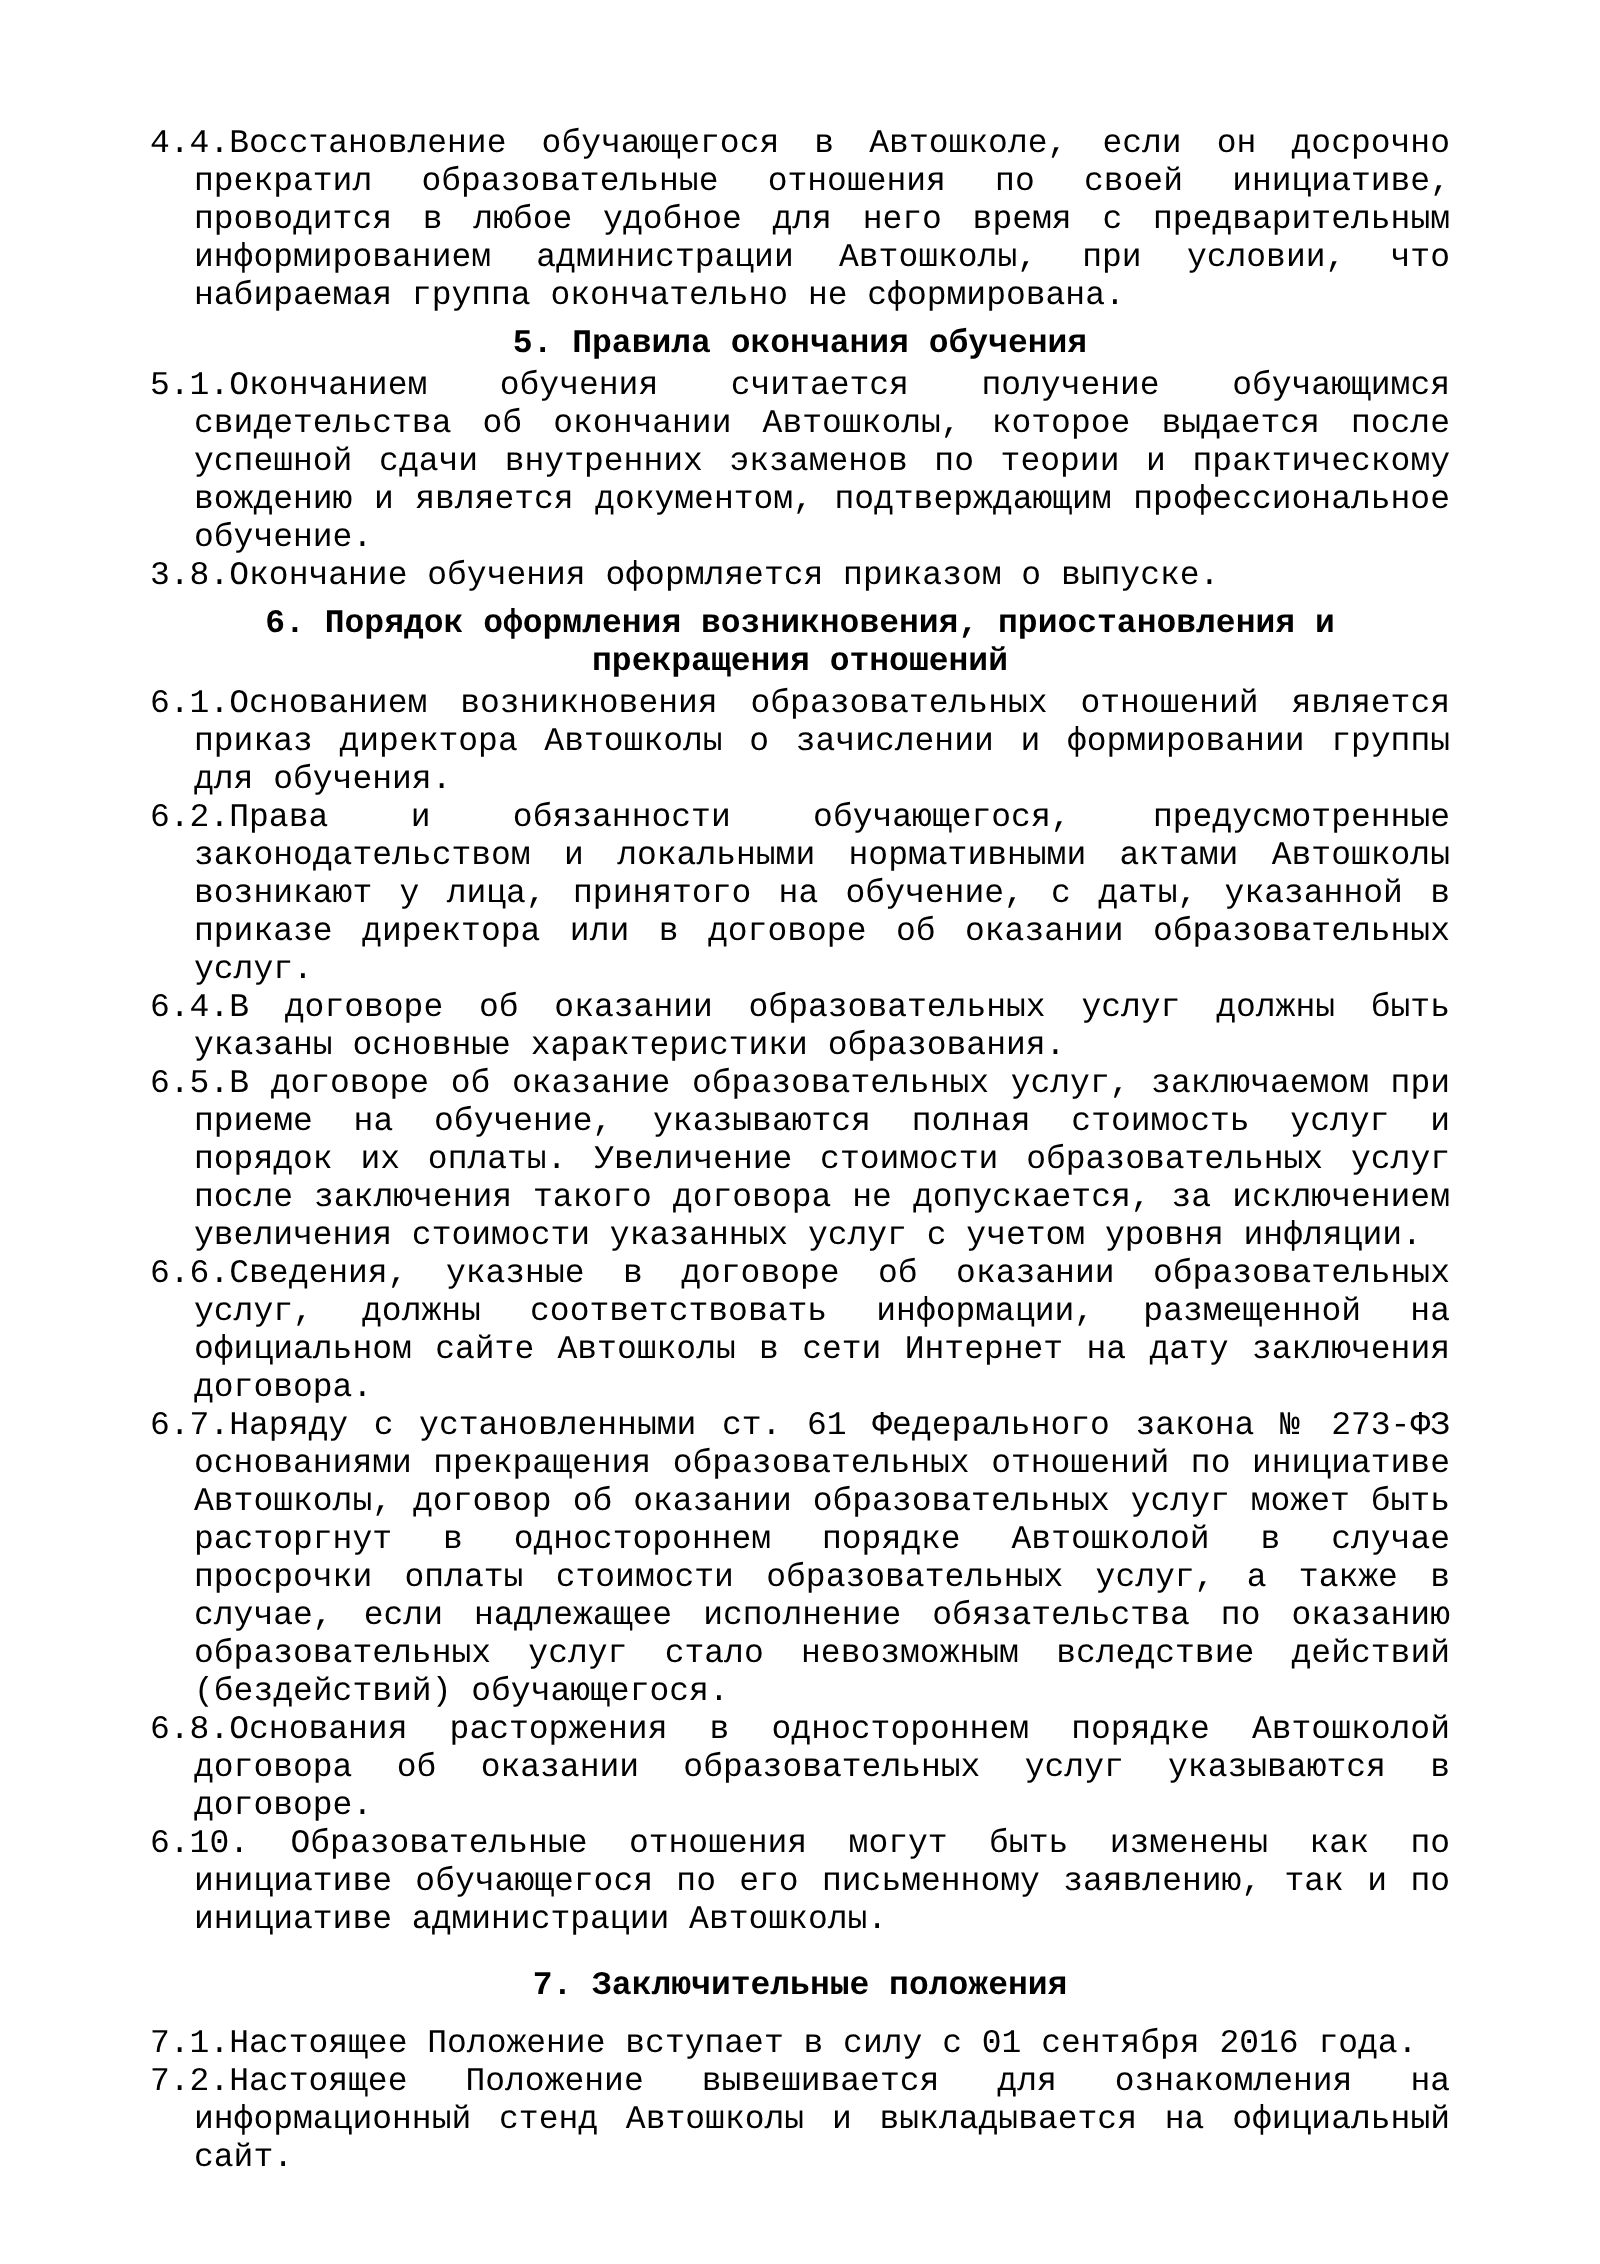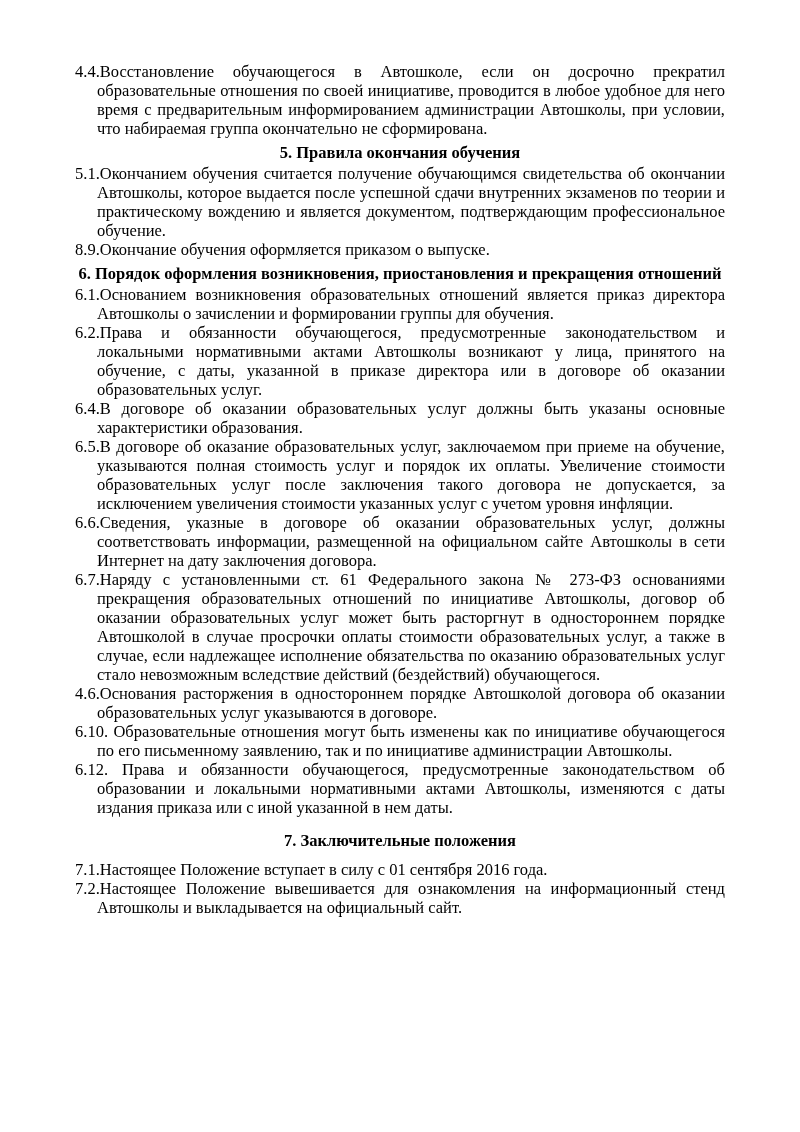--- a/index.html
+++ b/index.html
@@ -6,21 +6,21 @@
     margin: 0;
     padding: 0;
     background: #ffffff;
   }
   .page {
     position: relative;
     width: 800px;
     height: 1132px;
     background: #ffffff;
     overflow: hidden;
-    font-family: Liberation Serif, serif;
+    font-family: Liberation Mono, monospace;
     color: #000000;
     border-radius: 19px;
   }
   .doc {
     position: absolute;
     left: 75px;
     top: 62px;
     width: 650px;
     font-size: 16.5px;
     line-height: 19px;
@@ -51,35 +51,34 @@
       <div class="section">
 
     <div class="section-items">
           <p class="doc-item"><span class="item-number">4.4.</span><span class="item-text">Восстановление обучающегося в Автошколе, если он досрочно прекратил образовательные отношения по своей инициативе, проводится в любое удобное для него время с предварительным информированием администрации Автошколы, при условии, что набираемая группа окончательно не сформирована.</span></p>
         </div>
   </div>
       <div class="section">
     <div class="section-heading">5. Правила окончания обучения</div>
     <div class="section-items">
           <p class="doc-item"><span class="item-number">5.1.</span><span class="item-text">Окончанием обучения считается получение обучающимся свидетельства об окончании Автошколы, которое выдается после успешной сдачи внутренних экзаменов по теории и практическому вождению и является документом, подтверждающим профессиональное обучение.</span></p>
-          <p class="doc-item"><span class="item-number">8.9.</span><span class="item-text">Окончание обучения оформляется приказом о выпуске.</span></p>
+          <p class="doc-item"><span class="item-number">3.8.</span><span class="item-text">Окончание обучения оформляется приказом о выпуске.</span></p>
         </div>
   </div>
       <div class="section">
     <div class="section-heading">6. Порядок оформления возникновения, приостановления и прекращения отношений</div>
     <div class="section-items">
           <p class="doc-item"><span class="item-number">6.1.</span><span class="item-text">Основанием возникновения образовательных отношений является приказ директора Автошколы о зачислении и формировании группы для обучения.</span></p>
           <p class="doc-item"><span class="item-number">6.2.</span><span class="item-text">Права и обязанности обучающегося, предусмотренные законодательством и локальными нормативными актами Автошколы возникают у лица, принятого на обучение, с даты, указанной в приказе директора или в договоре об оказании образовательных услуг.</span></p>
           <p class="doc-item"><span class="item-number">6.4.</span><span class="item-text">В договоре об оказании образовательных услуг должны быть указаны основные характеристики образования.</span></p>
           <p class="doc-item"><span class="item-number">6.5.</span><span class="item-text">В договоре об оказание образовательных услуг, заключаемом при приеме на обучение, указываются полная стоимость услуг и порядок их оплаты. Увеличение стоимости образовательных услуг после заключения такого договора не допускается, за исключением увеличения стоимости указанных услуг с учетом уровня инфляции.</span></p>
           <p class="doc-item"><span class="item-number">6.6.</span><span class="item-text">Сведения, указные в договоре об оказании образовательных услуг, должны соответствовать информации, размещенной на официальном сайте Автошколы в сети Интернет на дату заключения договора.</span></p>
           <p class="doc-item"><span class="item-number">6.7.</span><span class="item-text">Наряду с установленными ст. 61 Федерального закона № 273-ФЗ основаниями прекращения образовательных отношений по инициативе Автошколы, договор об оказании образовательных услуг может быть расторгнут в одностороннем порядке Автошколой в случае просрочки оплаты стоимости образовательных услуг, а также в случае, если надлежащее исполнение обязательства по оказанию образовательных услуг стало невозможным вследствие действий (бездействий) обучающегося.</span></p>
-          <p class="doc-item"><span class="item-number">4.6.</span><span class="item-text">Основания расторжения в одностороннем порядке Автошколой договора об оказании образовательных услуг указываются в договоре.</span></p>
+          <p class="doc-item"><span class="item-number">6.8.</span><span class="item-text">Основания расторжения в одностороннем порядке Автошколой договора об оказании образовательных услуг указываются в договоре.</span></p>
           <p class="doc-item"><span class="item-number">6.10. </span><span class="item-text">Образовательные отношения могут быть изменены как по инициативе обучающегося по его письменному заявлению, так и по инициативе администрации Автошколы.</span></p>
-          <p class="doc-item"><span class="item-number">6.12. </span><span class="item-text">Права и обязанности обучающегося, предусмотренные законодательством об образовании и локальными нормативными актами Автошколы, изменяются с даты издания приказа или с иной указанной в нем даты.</span></p>
         </div>
   </div>
       <div class="section">
     <div class="section-heading">7. Заключительные положения</div>
     <div class="section-items">
           <p class="doc-item"><span class="item-number">7.1.</span><span class="item-text">Настоящее Положение вступает в силу с 01 сентября 2016 года.</span></p>
           <p class="doc-item"><span class="item-number">7.2.</span><span class="item-text">Настоящее Положение вывешивается для ознакомления на информационный стенд Автошколы и выкладывается на официальный сайт.</span></p>
         </div>
   </div>
     </div>

